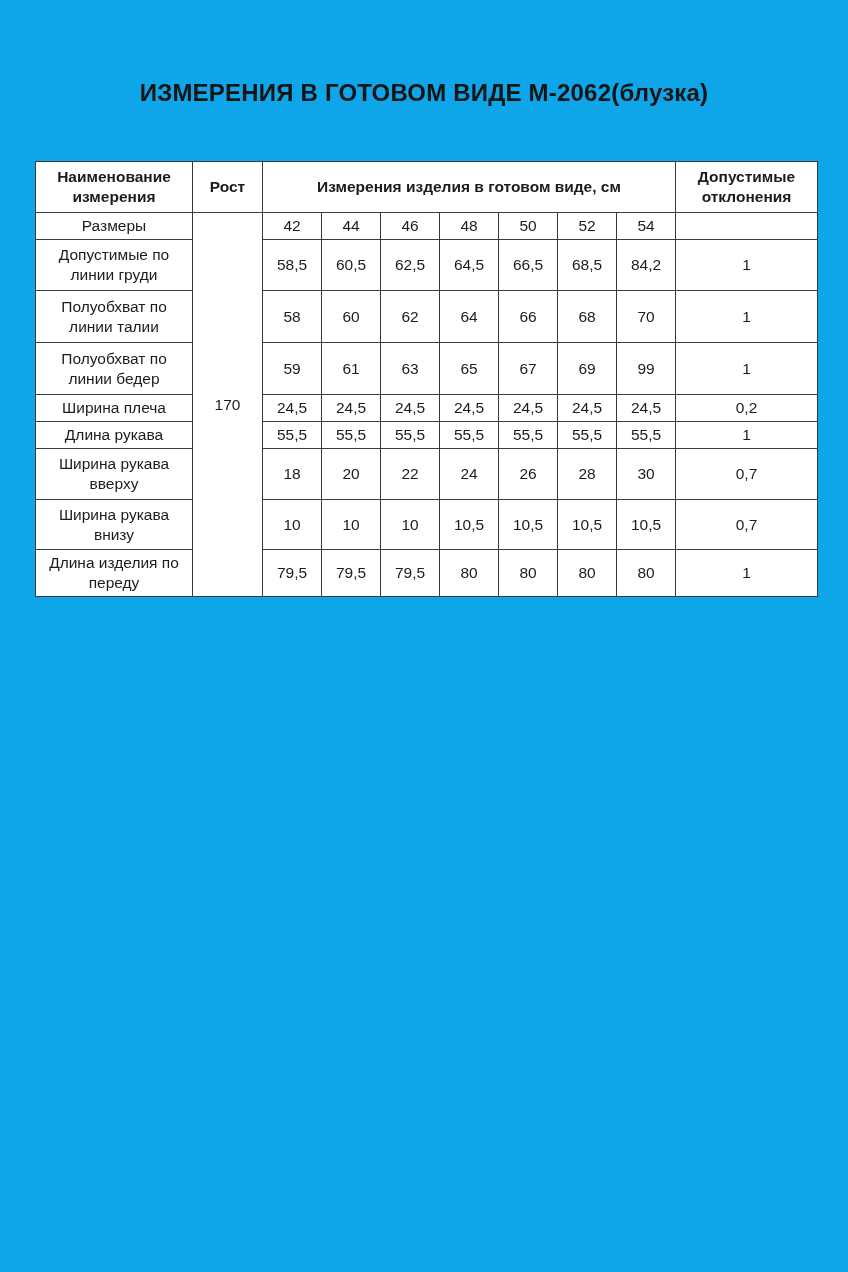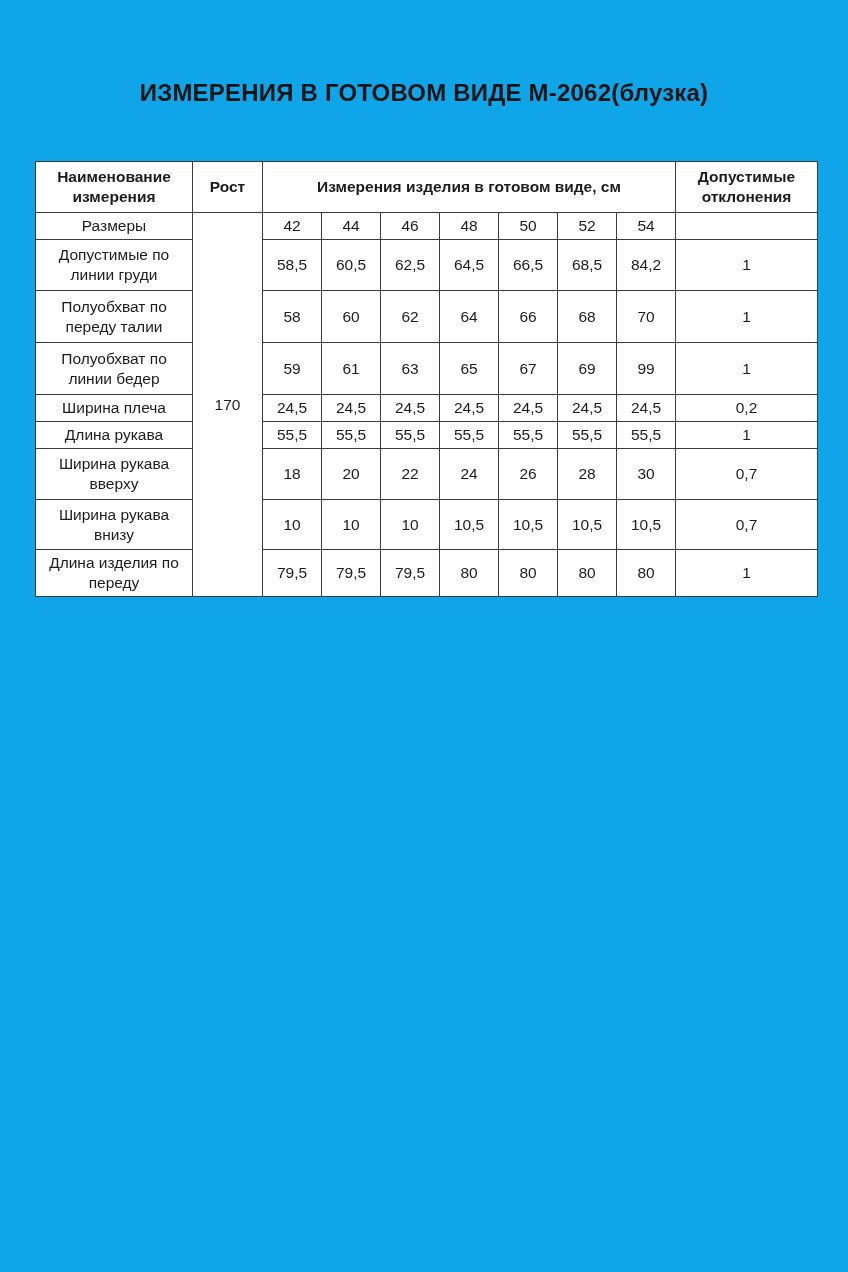--- a/index.html
+++ b/index.html
@@ -108,21 +108,21 @@
           <td class="num">58,5</td>
           <td class="num">60,5</td>
           <td class="num">62,5</td>
           <td class="num">64,5</td>
           <td class="num">66,5</td>
           <td class="num">68,5</td>
           <td class="num">84,2</td>
           <td class="num">1</td>
         </tr>
         <tr style="height: 52px;">
-          <td class="label">Полуобхват по переду талии</td>
+          <td class="label">Полуобхват по линии талии</td>
           <td class="num">58</td>
           <td class="num">60</td>
           <td class="num">62</td>
           <td class="num">64</td>
           <td class="num">66</td>
           <td class="num">68</td>
           <td class="num">70</td>
           <td class="num">1</td>
         </tr>
         <tr style="height: 52px;">

